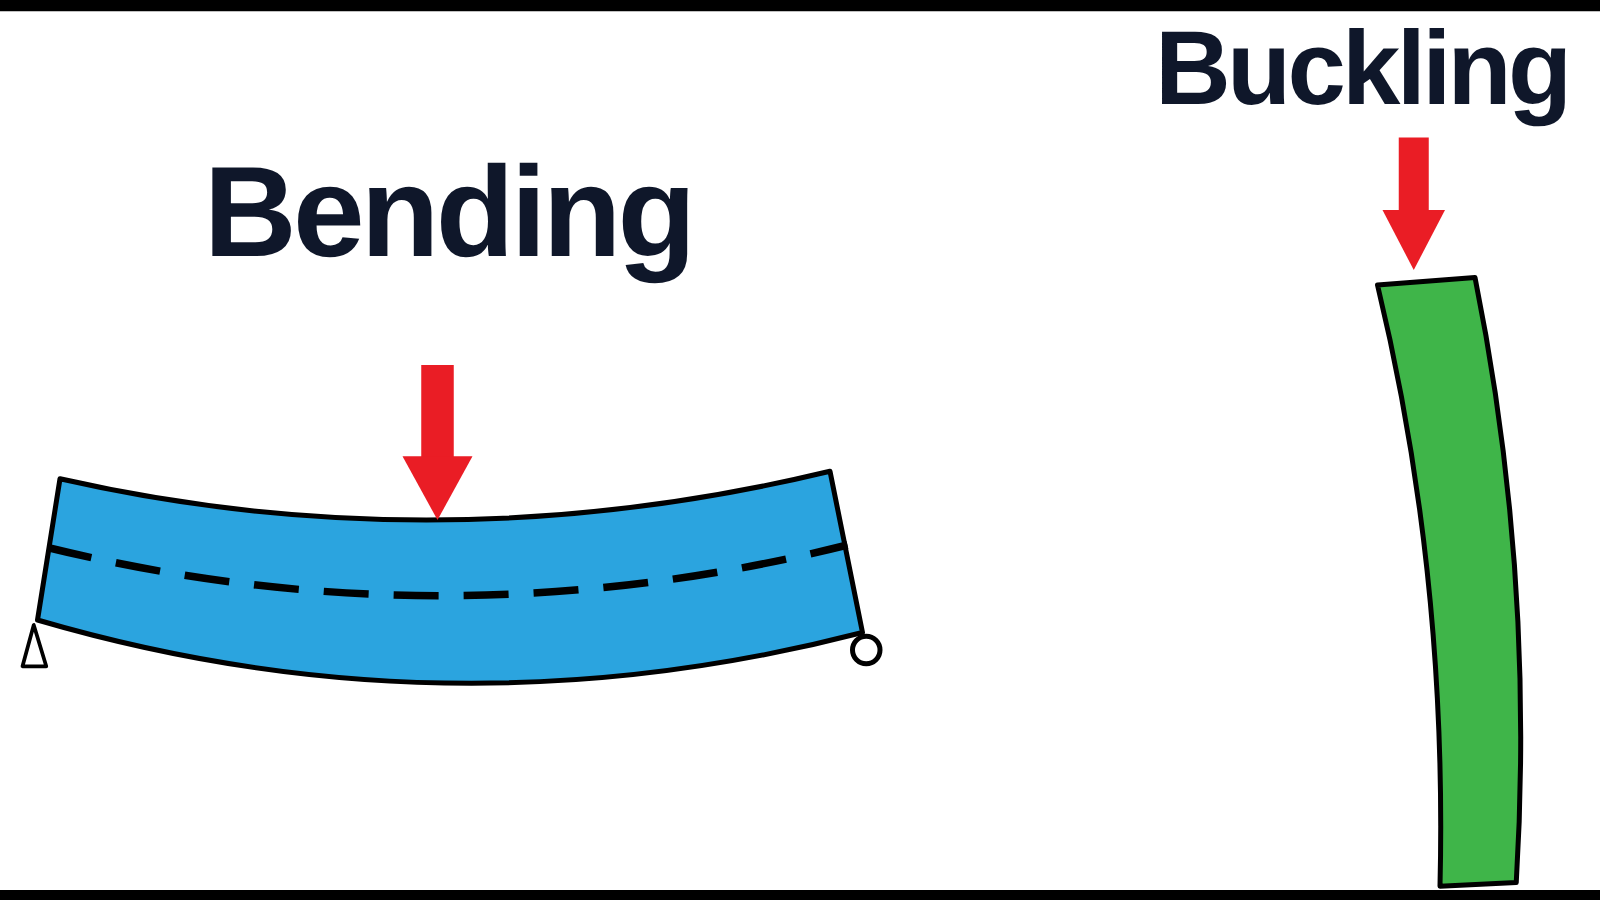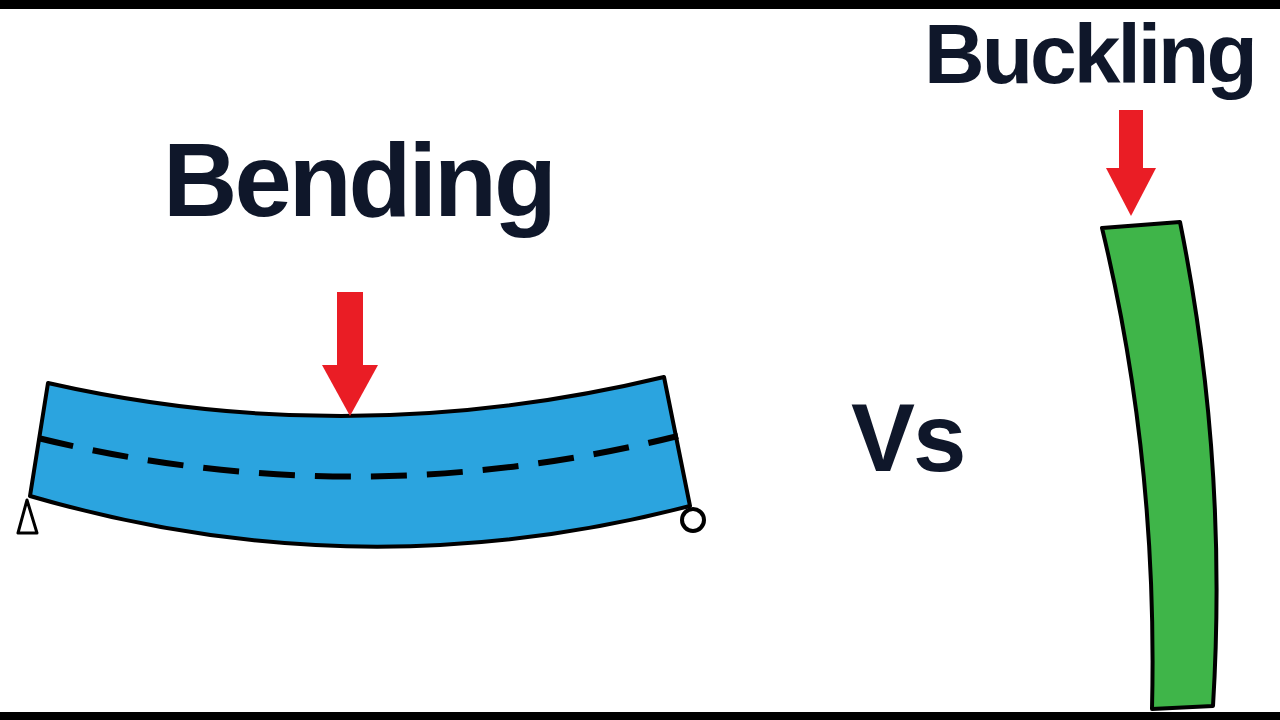--- a/index.html
+++ b/index.html
@@ -35,21 +35,20 @@
     color: #0f172a;
     font-weight: 900;
     white-space: nowrap;
     line-height: 1;
     letter-spacing: -3px;
   }
   .title-bending {
     left: 163px;
     top: 118px;
     font-size: 103px;
-    margin-top: 11px;
   }
   .title-buckling {
     left: 924px;
     top: 12px;
     font-size: 84px;
   }
   .title-vs {
     left: 851px;
     top: 390px;
     font-size: 96px;
@@ -88,15 +87,14 @@
         <polygon points="1106,168 1156,168 1131,216" fill="#EA1D25"></polygon>
       </g>
     </g>
 
   </svg>
 
   <div class="title title-bending">Bending</div>
 
   <div class="title title-buckling">Buckling</div>
 
-  <div class="title title-vs">Vs</div>
 
 </div>
 
 </body></html>

